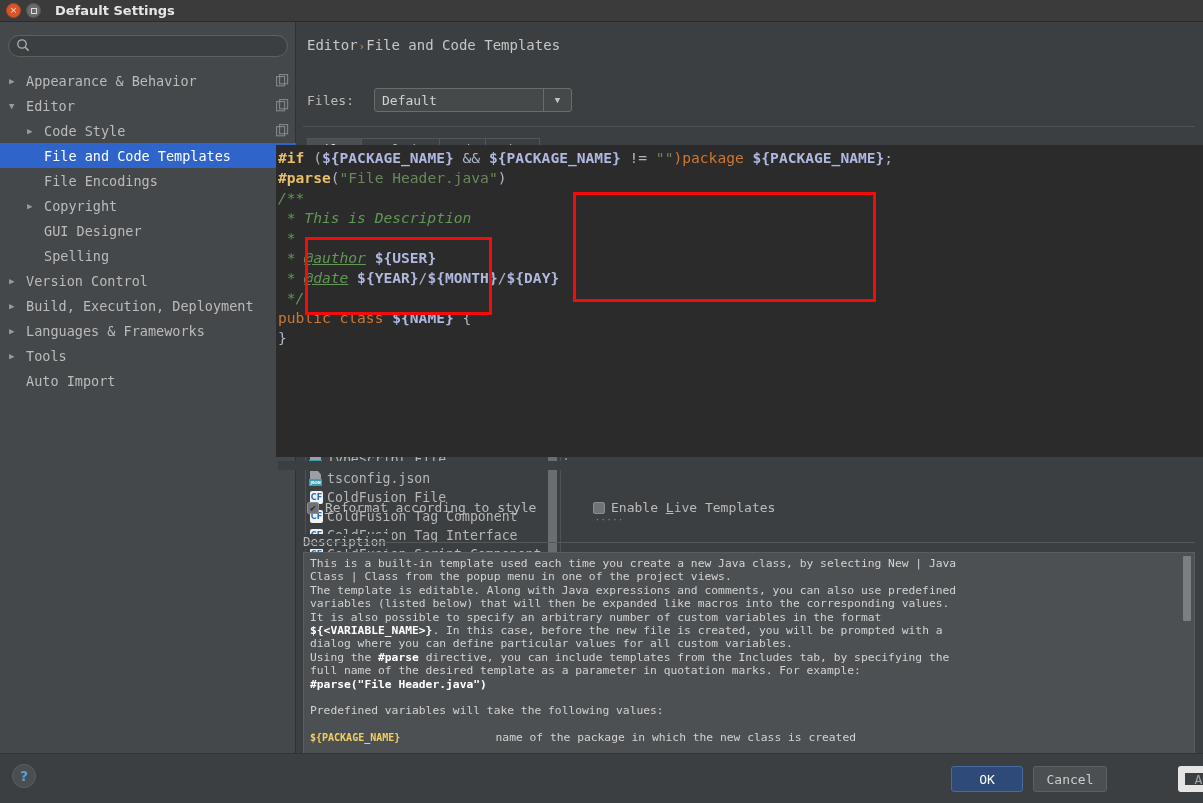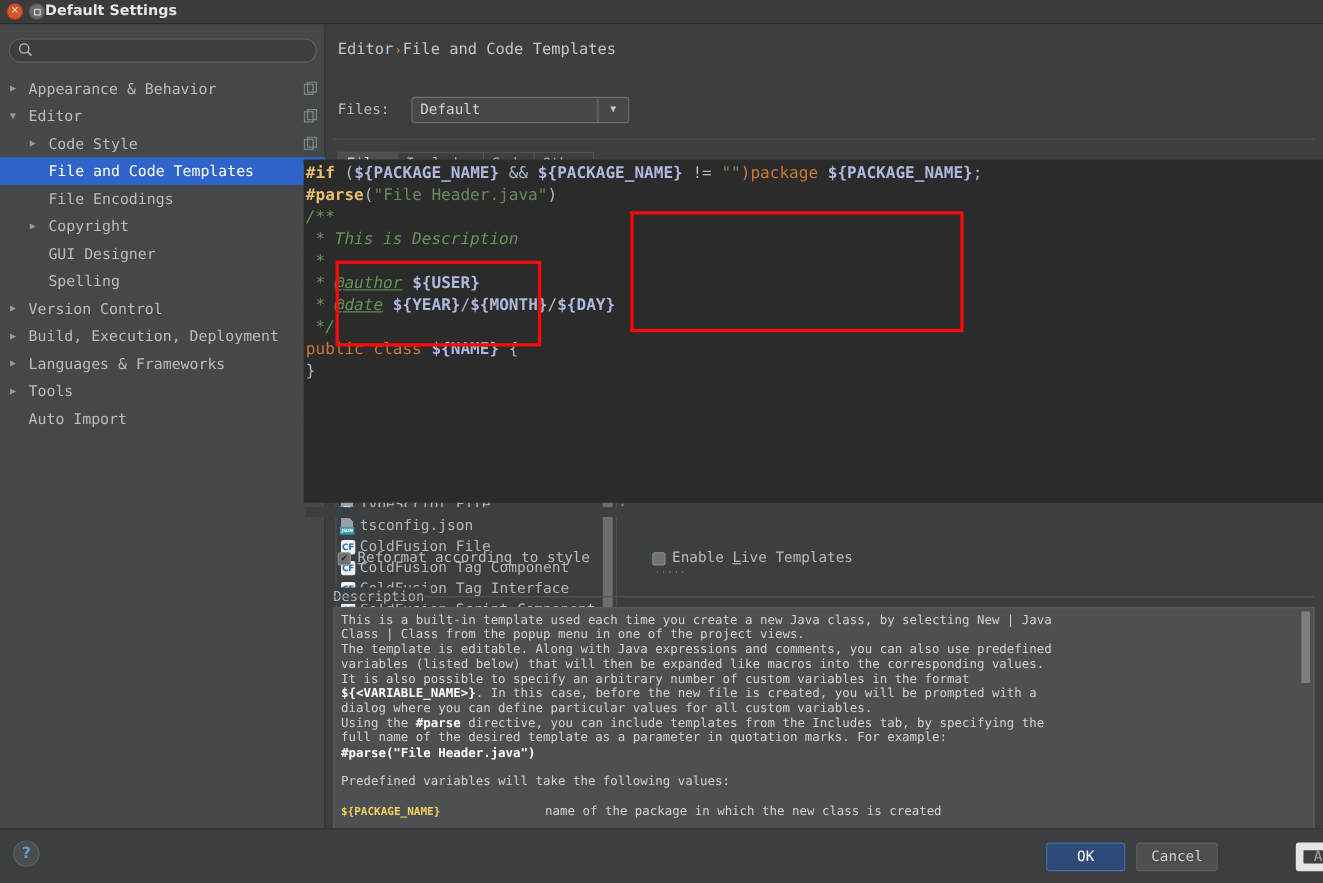--- a/index.html
+++ b/index.html
@@ -29,20 +29,21 @@
     margin-left: 5px;
     display: flex; align-items: center; justify-content: center;
     font-size: 9px; color: #e8e8e8;
     font-family: "DejaVu Sans", sans-serif;
     line-height: 1;
   }
   .wbtn.close { background: #d9542b; border: 1px solid #b34421; margin-left: 6px; }
   .wbtn.max   { background: #6a6a6a; border: 1px solid #555; }
   .wbtn.max .sq { width: 6px; height: 6px; border: 1.5px solid #ddd; }
   #window-title {
+    margin-left: 14px;
     color: #e6e6e6;
     font-size: 13px;
     font-weight: bold;
     font-family: "DejaVu Sans", sans-serif;
   }
 
   
   #sidebar {
     position: absolute; left: 0; top: 22px; width: 296px; height: 731px;
     background: #45484a;

